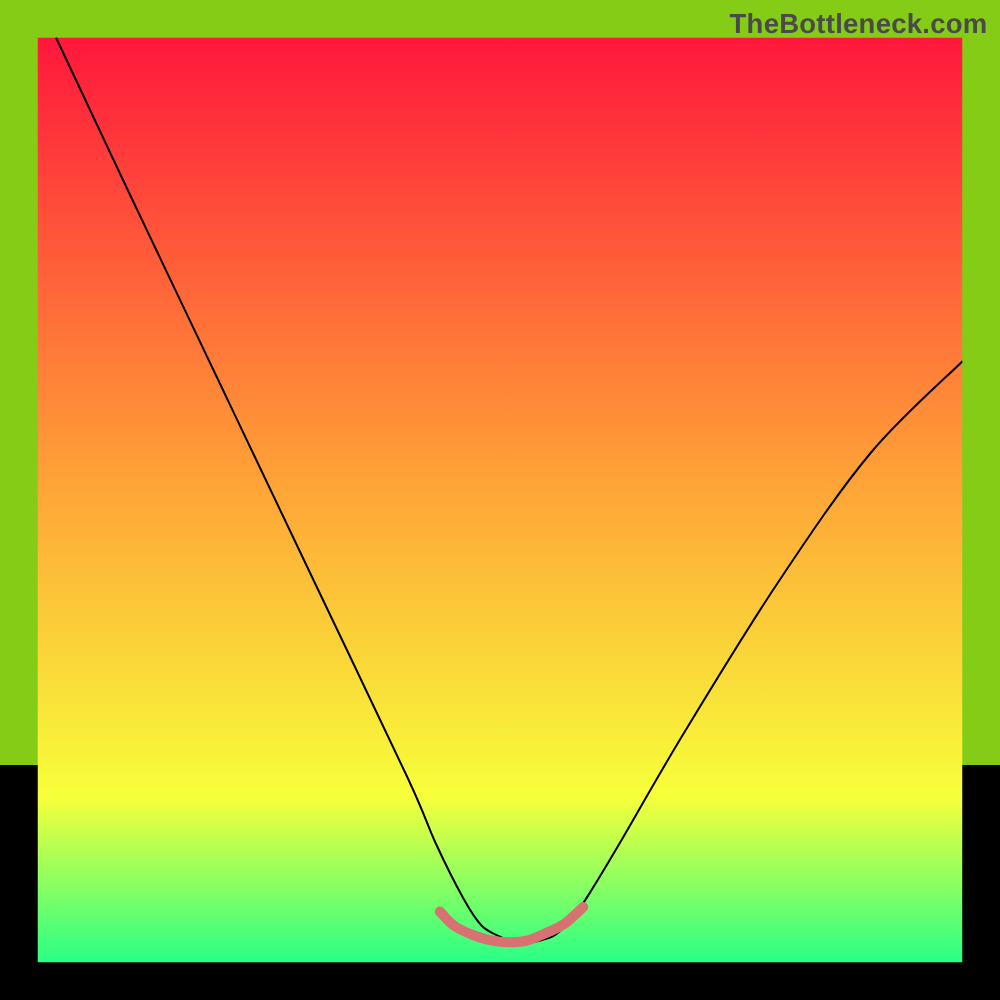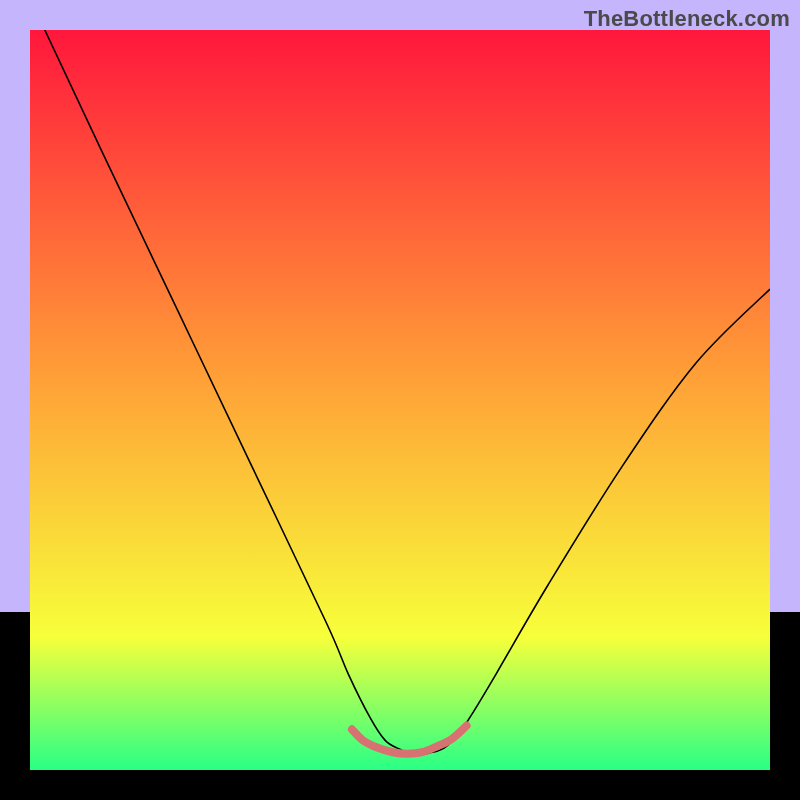--- a/index.html
+++ b/index.html
@@ -7,21 +7,21 @@
     padding: 0;
     width: 800px;
     height: 800px;
     background: #000;
     overflow: hidden;
   }
   .wrap {
     position: relative;
     width: 800px;
     height: 612px;
-    background: #c4b5fd;
+    background: #84cc16;
   }
   .plot {
     position: absolute;
     left: 30px;
     top: 30px;
     width: 740px;
     height: 740px;
   }
   .watermark {
     position: absolute;

